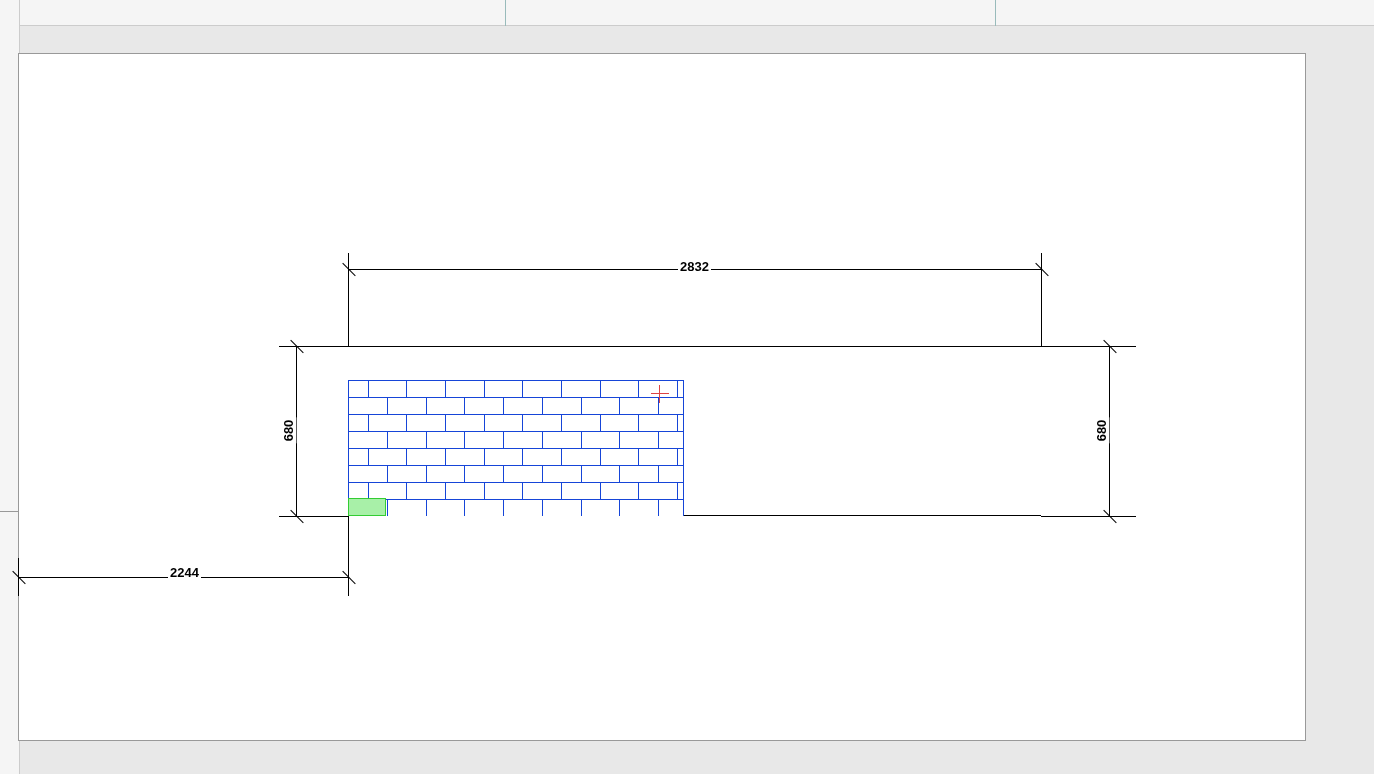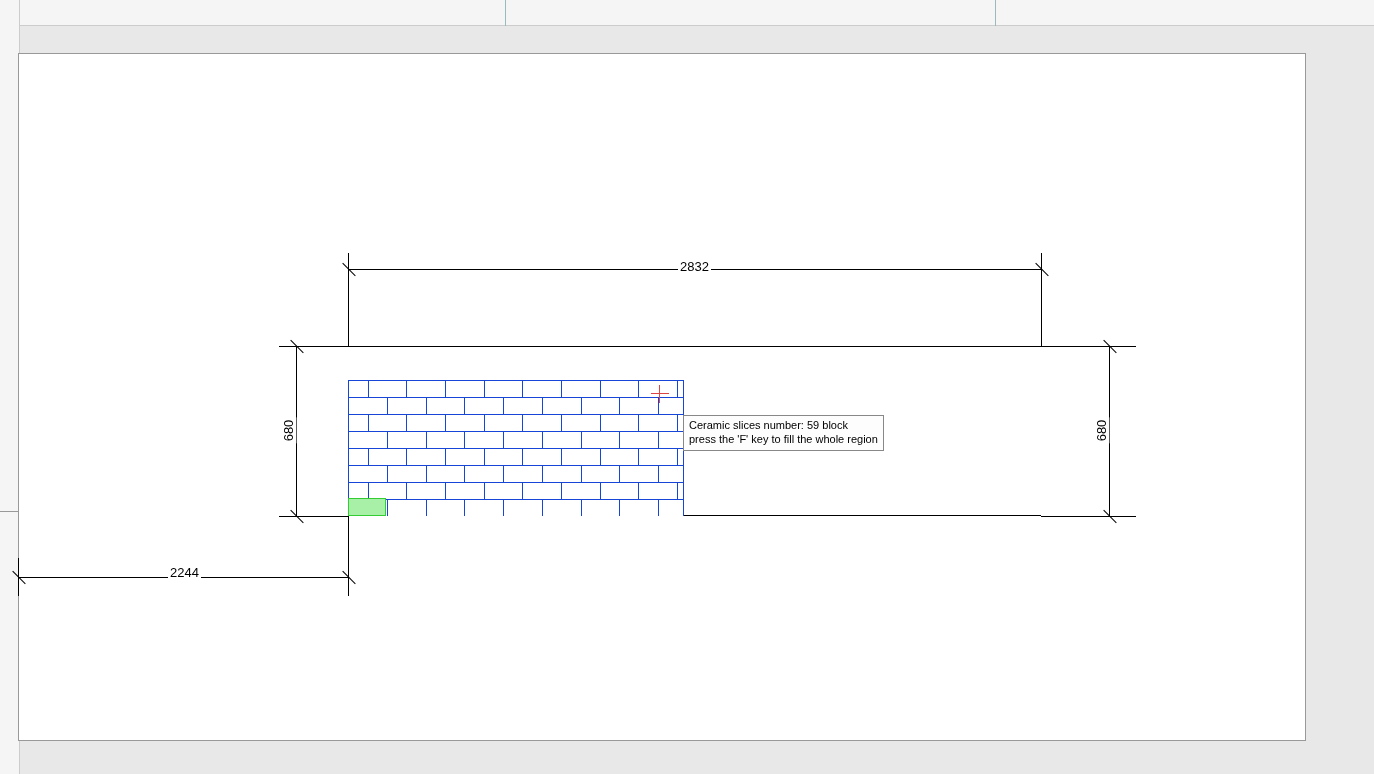--- a/index.html
+++ b/index.html
@@ -44,20 +44,21 @@
       height: 688px;
       background: #fff;
       border: 1px solid #999;
     }
     .canvas {
       position: absolute;
       top: 53px;
       left: 18px;
       width: 1288px;
       height: 620px;
+      font-weight: bold;
     }
     .dim-line {
       position: absolute;
       background: #000;
     }
     .dim-label {
       position: absolute;
       font-size: 13px;
       color: #000;
       background: #fff;
@@ -276,18 +277,14 @@
         <div class="brick"></div>
         <div class="brick"></div>
         <div class="brick" style="width: 24px;"></div>
       </div>
     </div>
 
   <div class="brick green" style="left:330px;top:445px;width:36px;height:16px"></div>
 
   <div class="cursor-cross" style="left:633px;top:332px"></div>
 
-  <div class="tooltip" style="left:665px;top:362px">
-    <div>Ceramic slices number: 59 block</div>
-    <div>press the 'F' key to fill the whole region</div>
-  </div>
 
 </div>
 
 </body></html>

